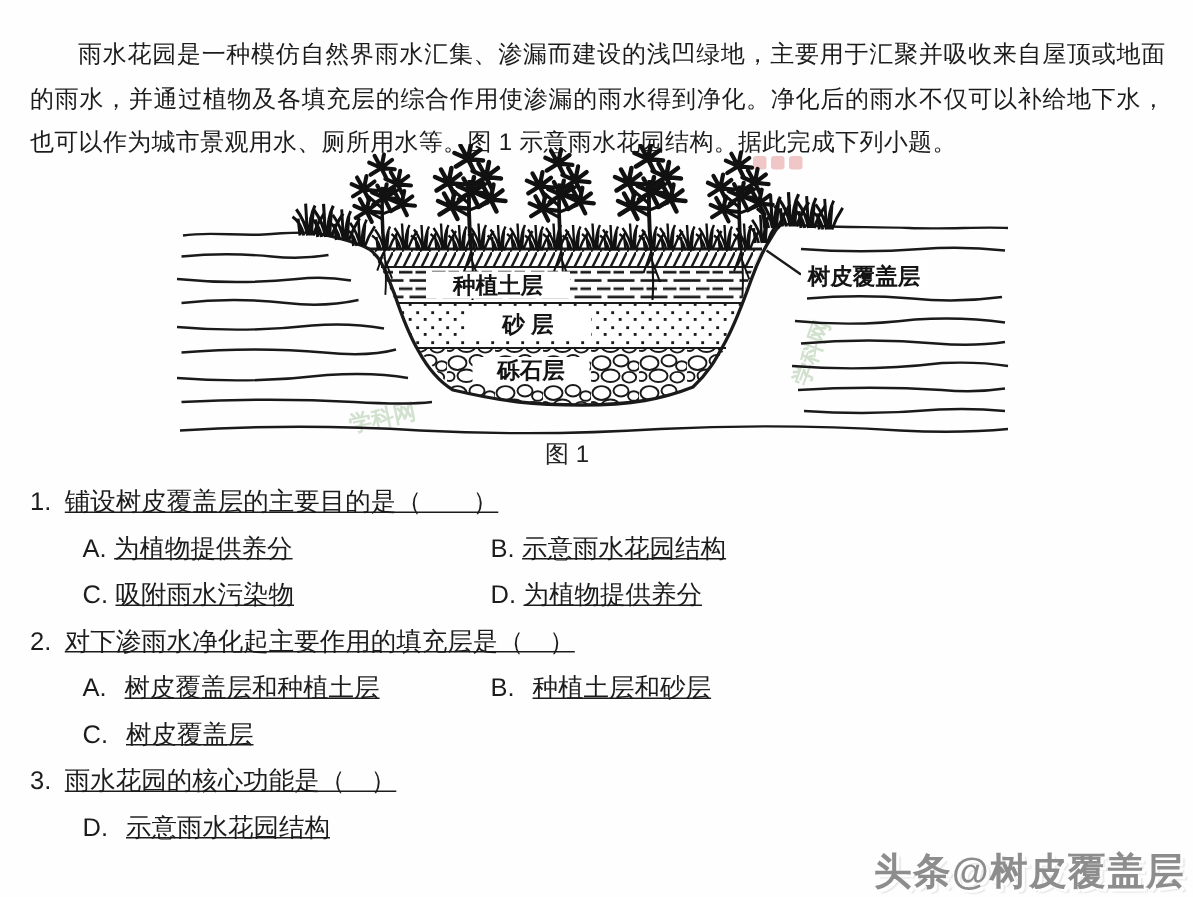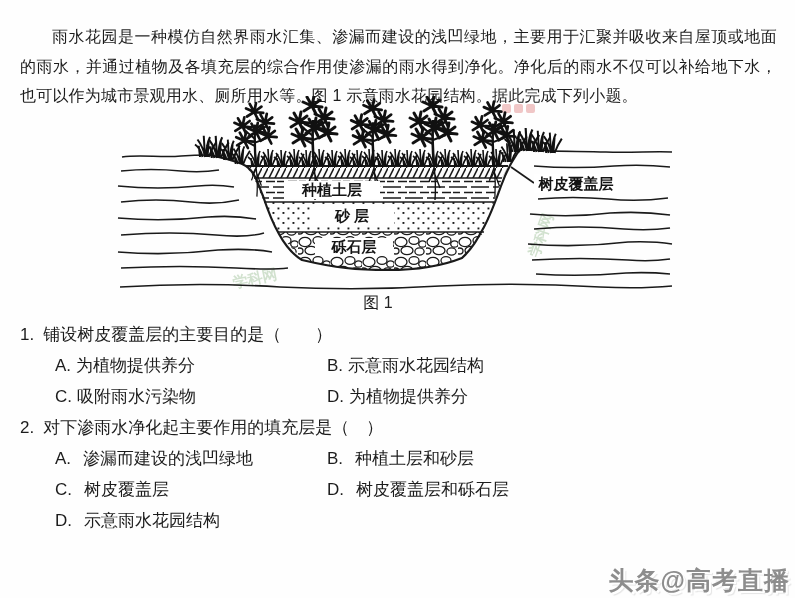--- a/index.html
+++ b/index.html
@@ -13,24 +13,24 @@
     font-size:16px;line-height:29.5px;letter-spacing:.2px;
     text-indent:2em;text-align:justify;margin:0;font-weight:500;
   }
   .figure-wrap{position:absolute;left:106px;top:96px;width:584px;height:222px;}
   .figure-wrap svg{display:block;}
   svg text{font-family:"Liberation Sans", sans-serif;}
   .layer-label{font-size:15px;fill:#141414;font-weight:600;}
   .fig-caption{font-size:16px;fill:#222;font-weight:500;}
   .wm-green{font-size:15px;fill:#8ab483;opacity:.38;font-weight:bold;}
   .questions{position:absolute;left:20px;top:319px;width:760px;font-size:17px;font-weight:500;}
-  .q-stem{line-height:31px;white-space:nowrap;}
+  .q-stem{line-height:31px;white-space:nowrap;text-decoration:underline;}
   .q-num{display:inline-block;margin-right:9px;}
   .q-opts{display:grid;grid-template-columns:272px auto;margin-left:35px;}
-  .opt{line-height:31px;white-space:nowrap;}
+  .opt{line-height:31px;white-space:nowrap;text-decoration:underline;}
   .opt-label{display:inline-block;margin-right:5px;}
   .q-opts.wide .opt-label{margin-right:12px;}
   .toutiao-watermark{
     position:absolute;right:5px;bottom:1px;
     font-size:25px;font-weight:bold;color:#8d8d8d;letter-spacing:1px;
     text-shadow:2px 2px 0 #ffffff,3px 3px 1px #e4e4e4;
   }
 </style>
 </head>
 <body>
@@ -194,28 +194,30 @@
       <div class="opt"><span class="opt-label">C.</span><span>吸附雨水污染物</span></div>
       <div class="opt"><span class="opt-label">D.</span><span>为植物提供养分</span></div>
     </div>
   </div>
 
   <div>
     <div class="q-stem">
       <span class="q-num">2.</span><span>对下渗雨水净化起主要作用的填充层是（　）</span>
     </div>
     <div class="q-opts wide">
-      <div class="opt"><span class="opt-label">A.</span><span>渗漏而建设的浅凹绿地</span></div>
+      <div class="opt"><span class="opt-label">A.</span><span>树皮覆盖层和种植土层</span></div>
       <div class="opt"><span class="opt-label">B.</span><span>种植土层和砂层</span></div>
       <div class="opt"><span class="opt-label">C.</span><span>树皮覆盖层</span></div>
-      <div class="opt"><span class="opt-label">D.</span><span>树皮覆盖层和砾石层</span></div>
     </div>
   </div>
 
   <div>
+    <div class="q-stem">
+      <span class="q-num">3.</span><span>雨水花园的核心功能是（　）</span>
+    </div>
     <div class="q-opts wide">
       <div class="opt"><span class="opt-label">D.</span><span>示意雨水花园结构</span></div>
     </div>
   </div>
 
 </div>
 
-<div class="toutiao-watermark">头条@高考直播</div>
+<div class="toutiao-watermark">头条@树皮覆盖层</div>
 
 </body></html>

